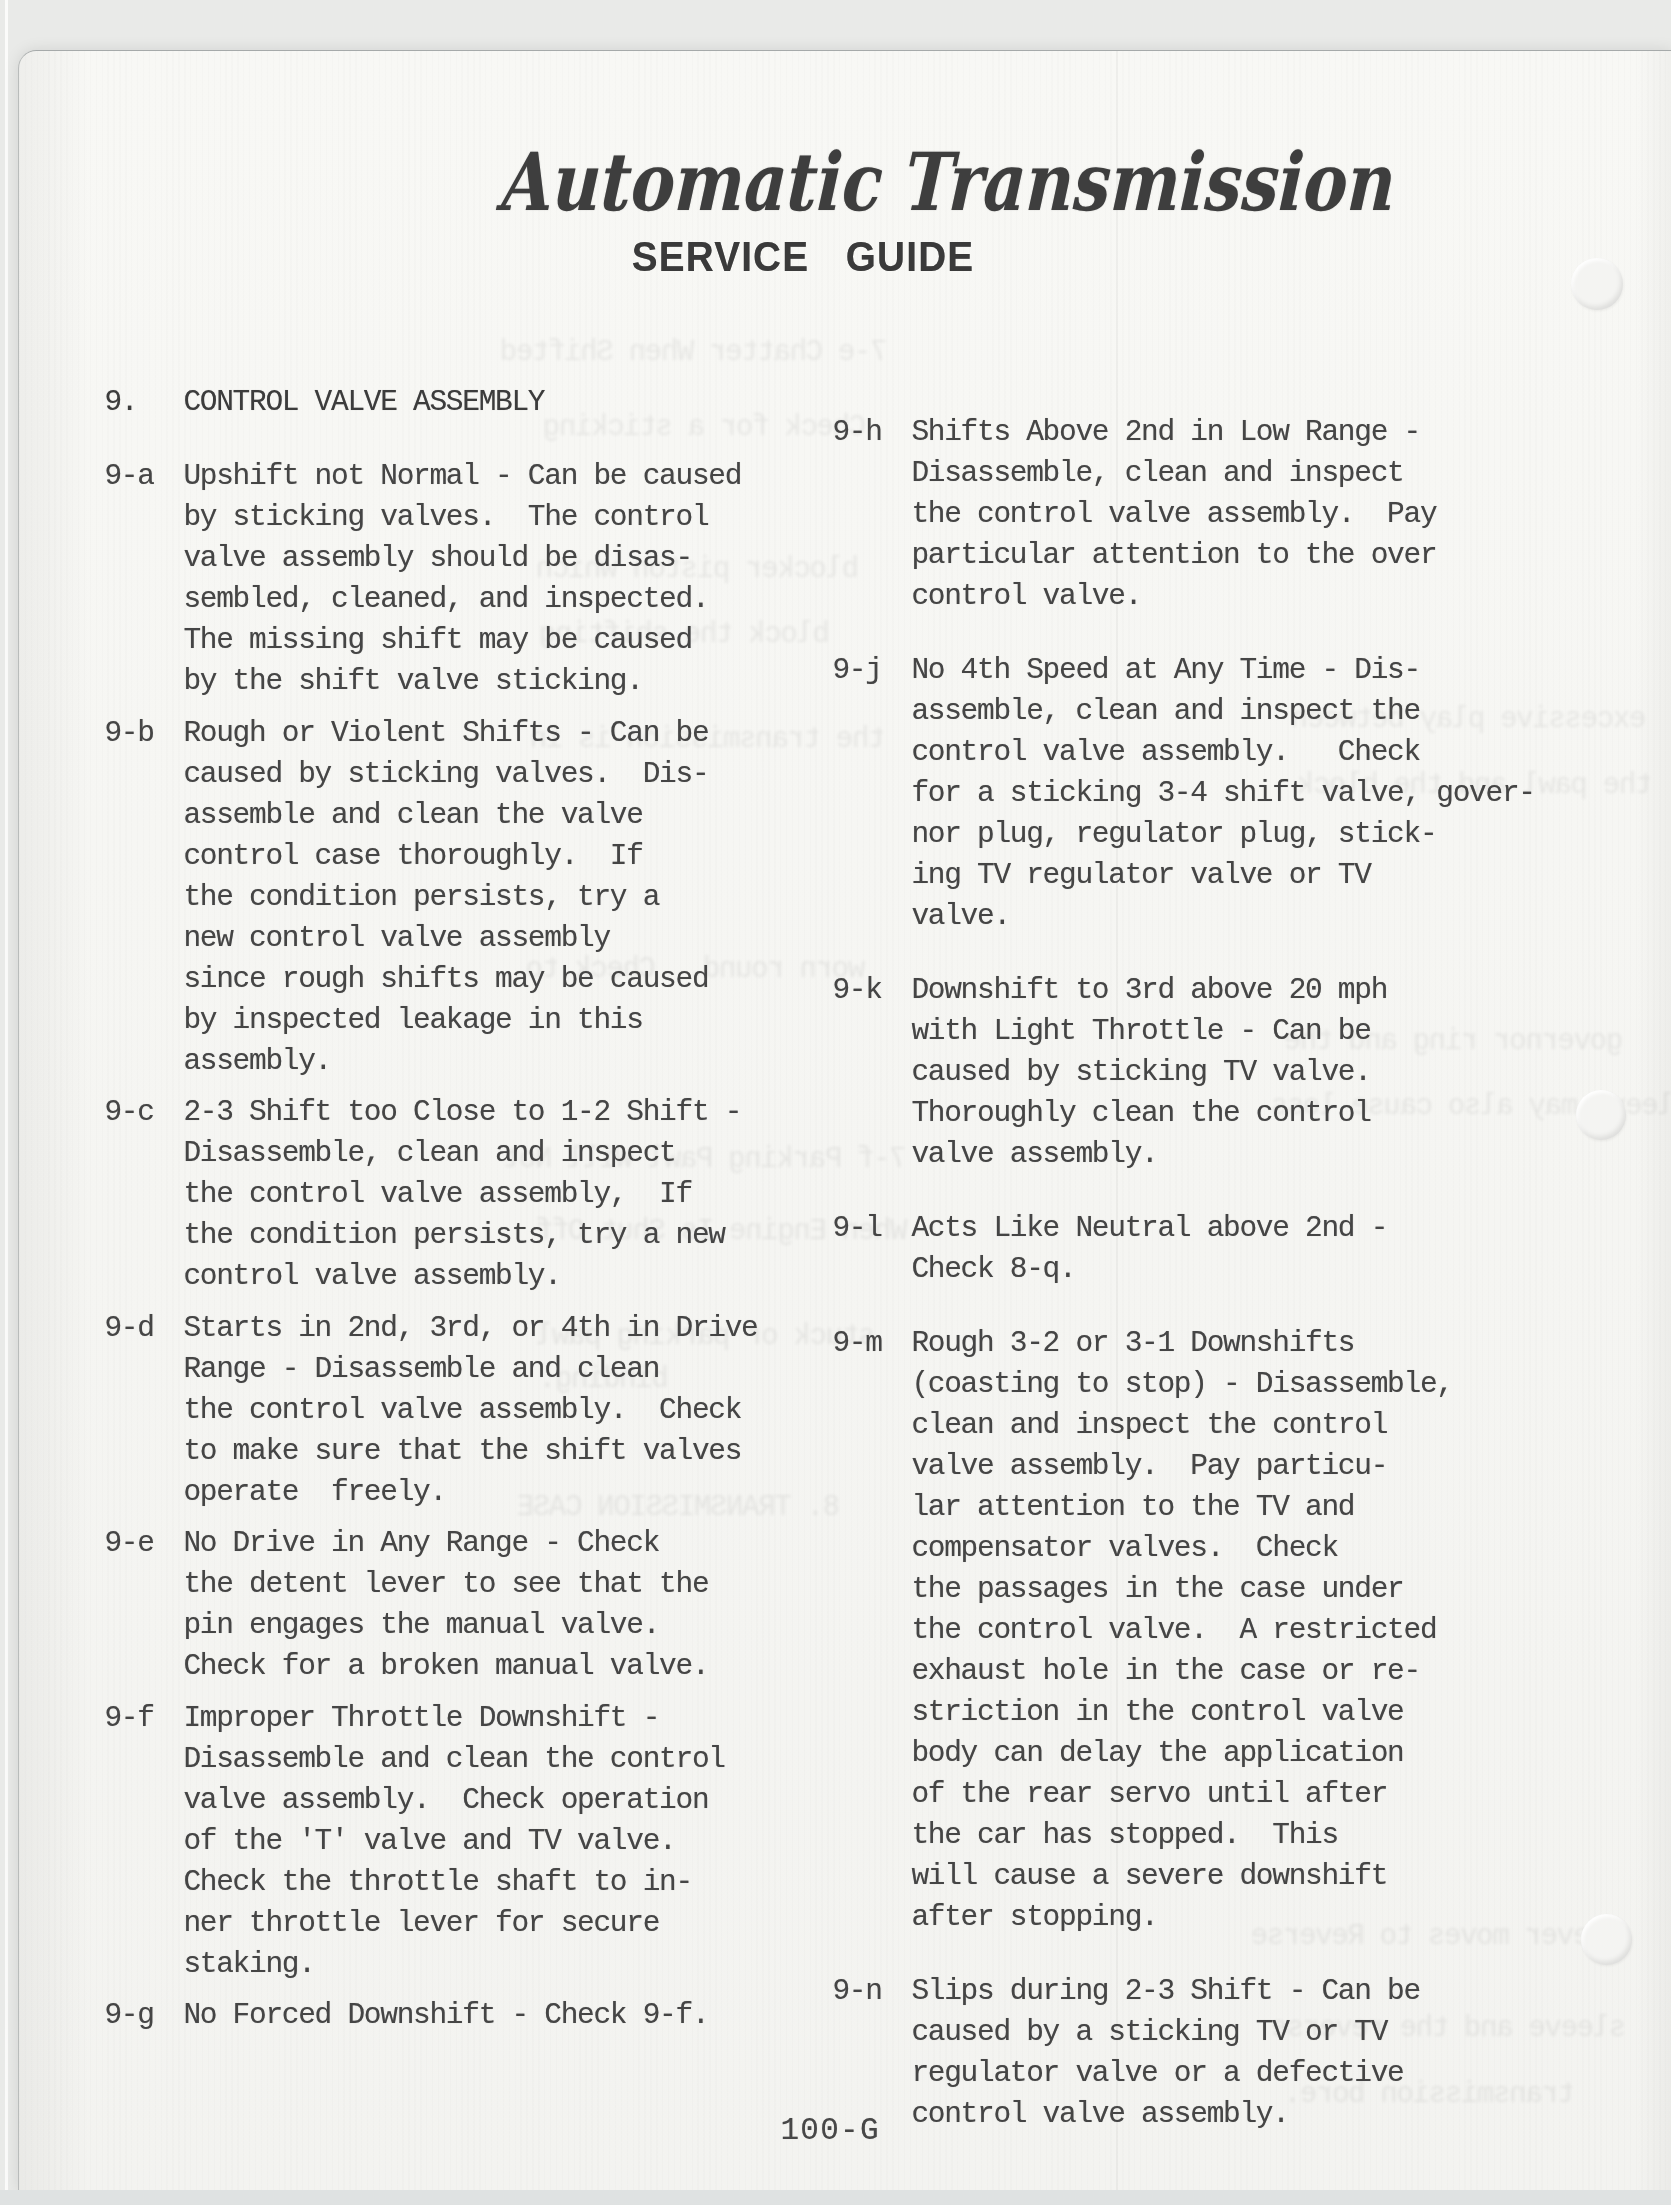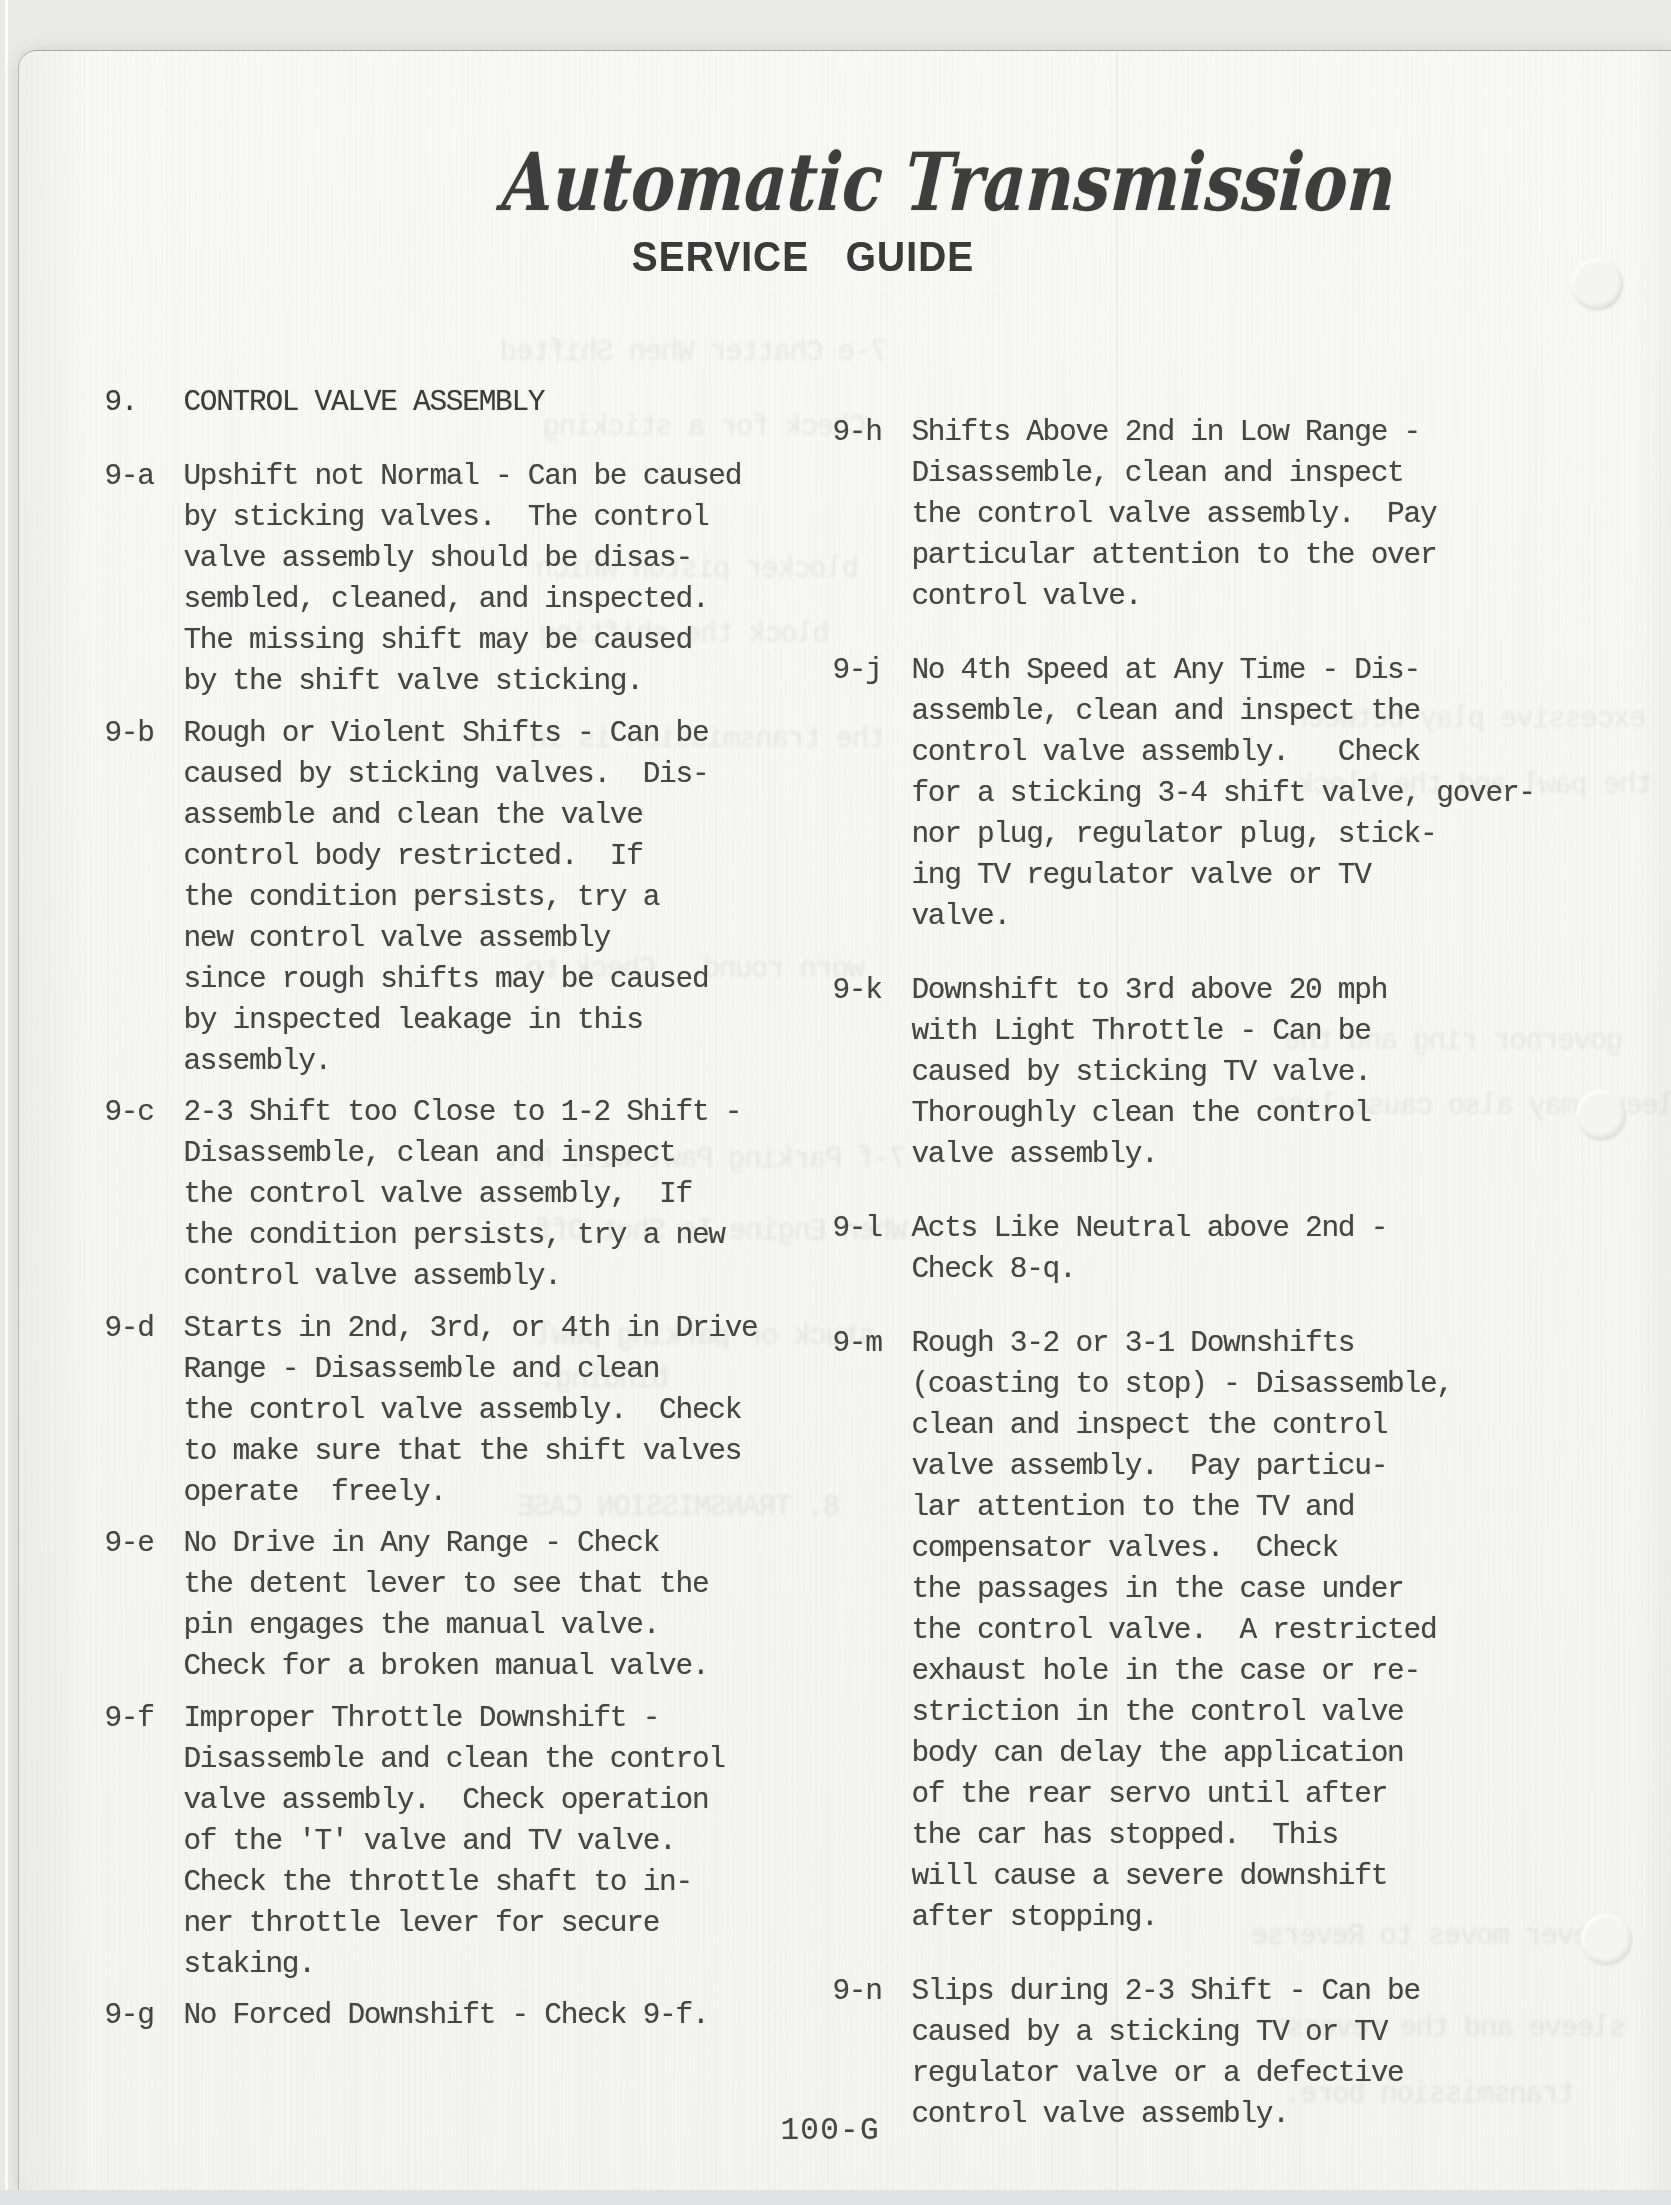--- a/index.html
+++ b/index.html
@@ -134,21 +134,21 @@
         <div class="line">valve assembly should be disas-</div>
         <div class="line">sembled, cleaned, and inspected.</div>
         <div class="line">The missing shift may be caused</div>
         <div class="line">by the shift valve sticking.</div>
       </div>
       <div class="section">
         <span class="label">9-b</span>
         <div class="line">Rough or Violent Shifts - Can be</div>
         <div class="line">caused by sticking valves.  Dis-</div>
         <div class="line">assemble and clean the valve</div>
-        <div class="line">control body restricted.  If</div>
+        <div class="line">control case thoroughly.  If</div>
         <div class="line">the condition persists, try a</div>
         <div class="line">new control valve assembly</div>
         <div class="line">since rough shifts may be caused</div>
         <div class="line">by inspected leakage in this</div>
         <div class="line">assembly.</div>
       </div>
       <div class="section">
         <span class="label">9-c</span>
         <div class="line">2-3 Shift too Close to 1-2 Shift -</div>
         <div class="line">Disassemble, clean and inspect</div>

